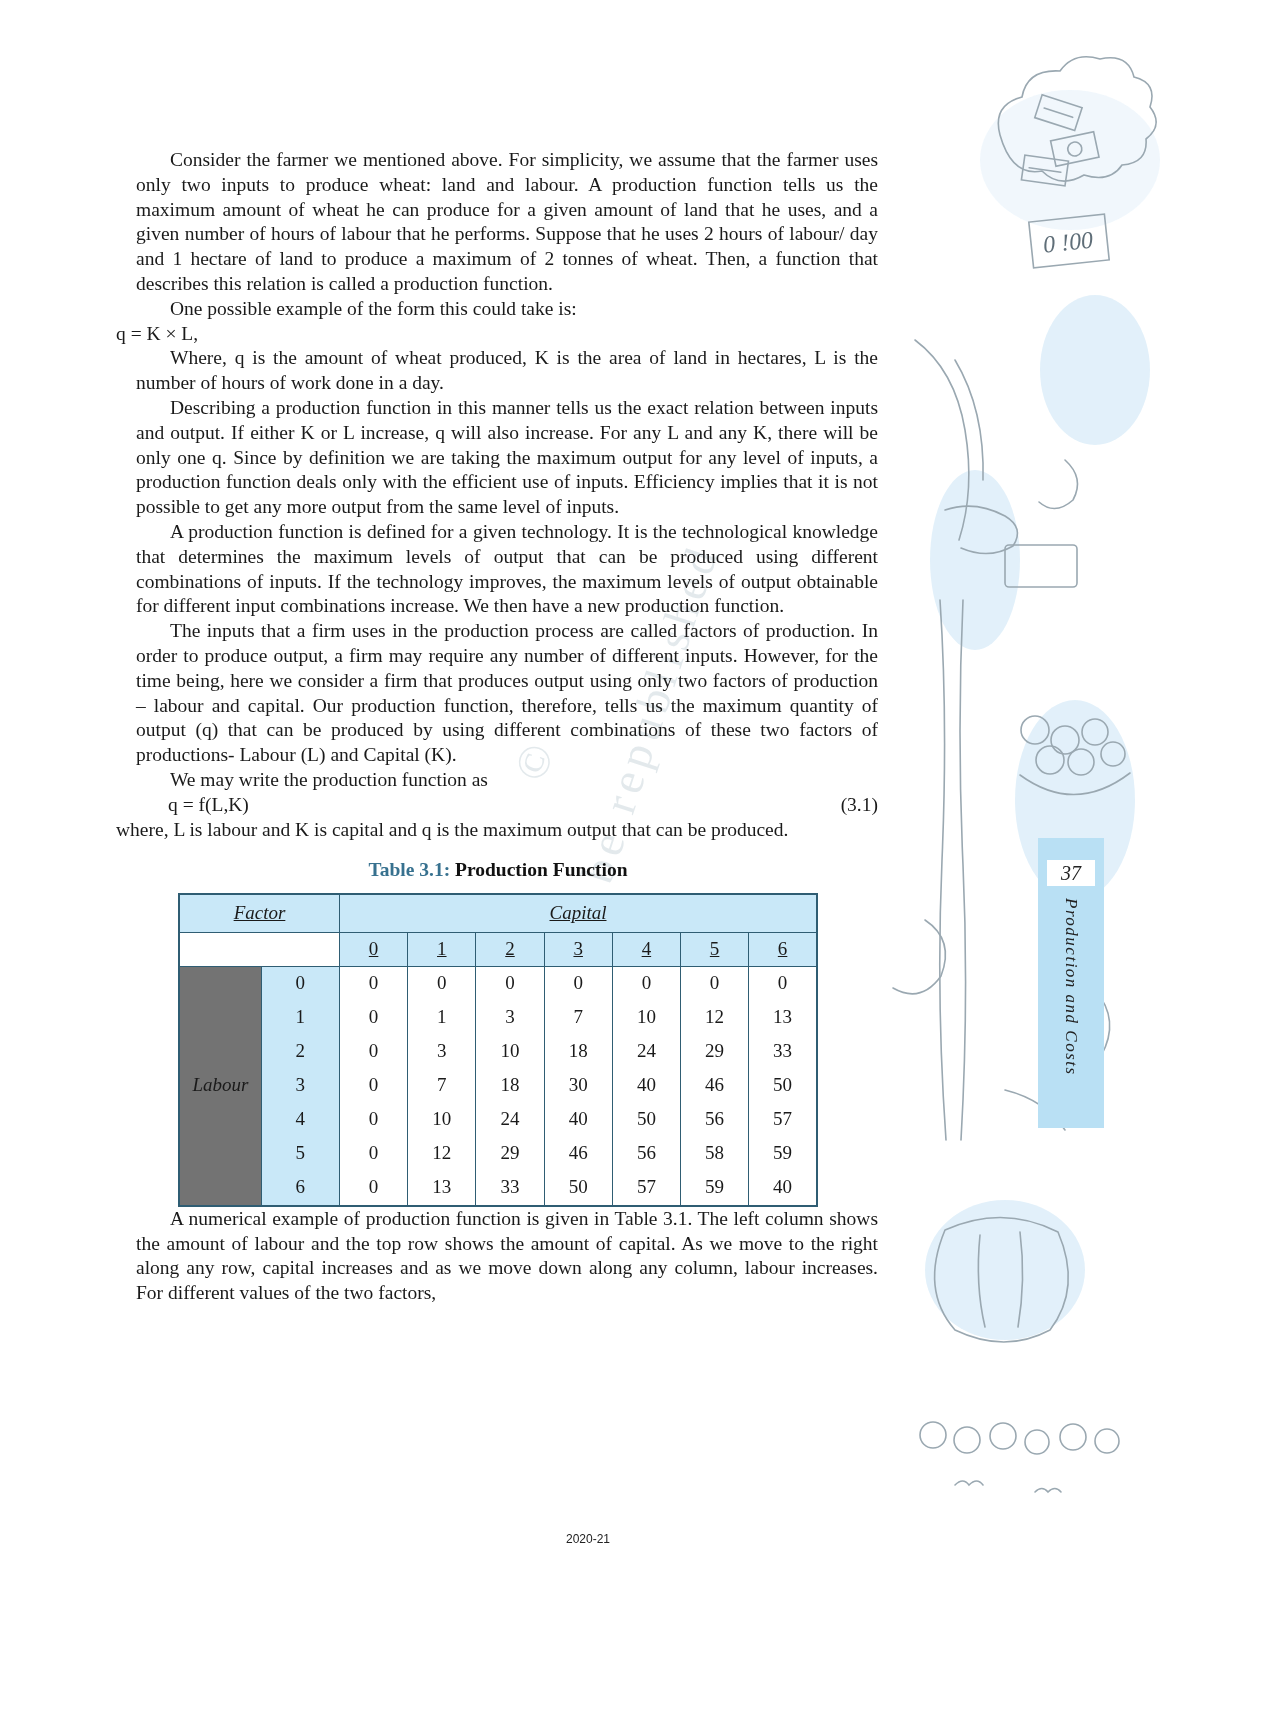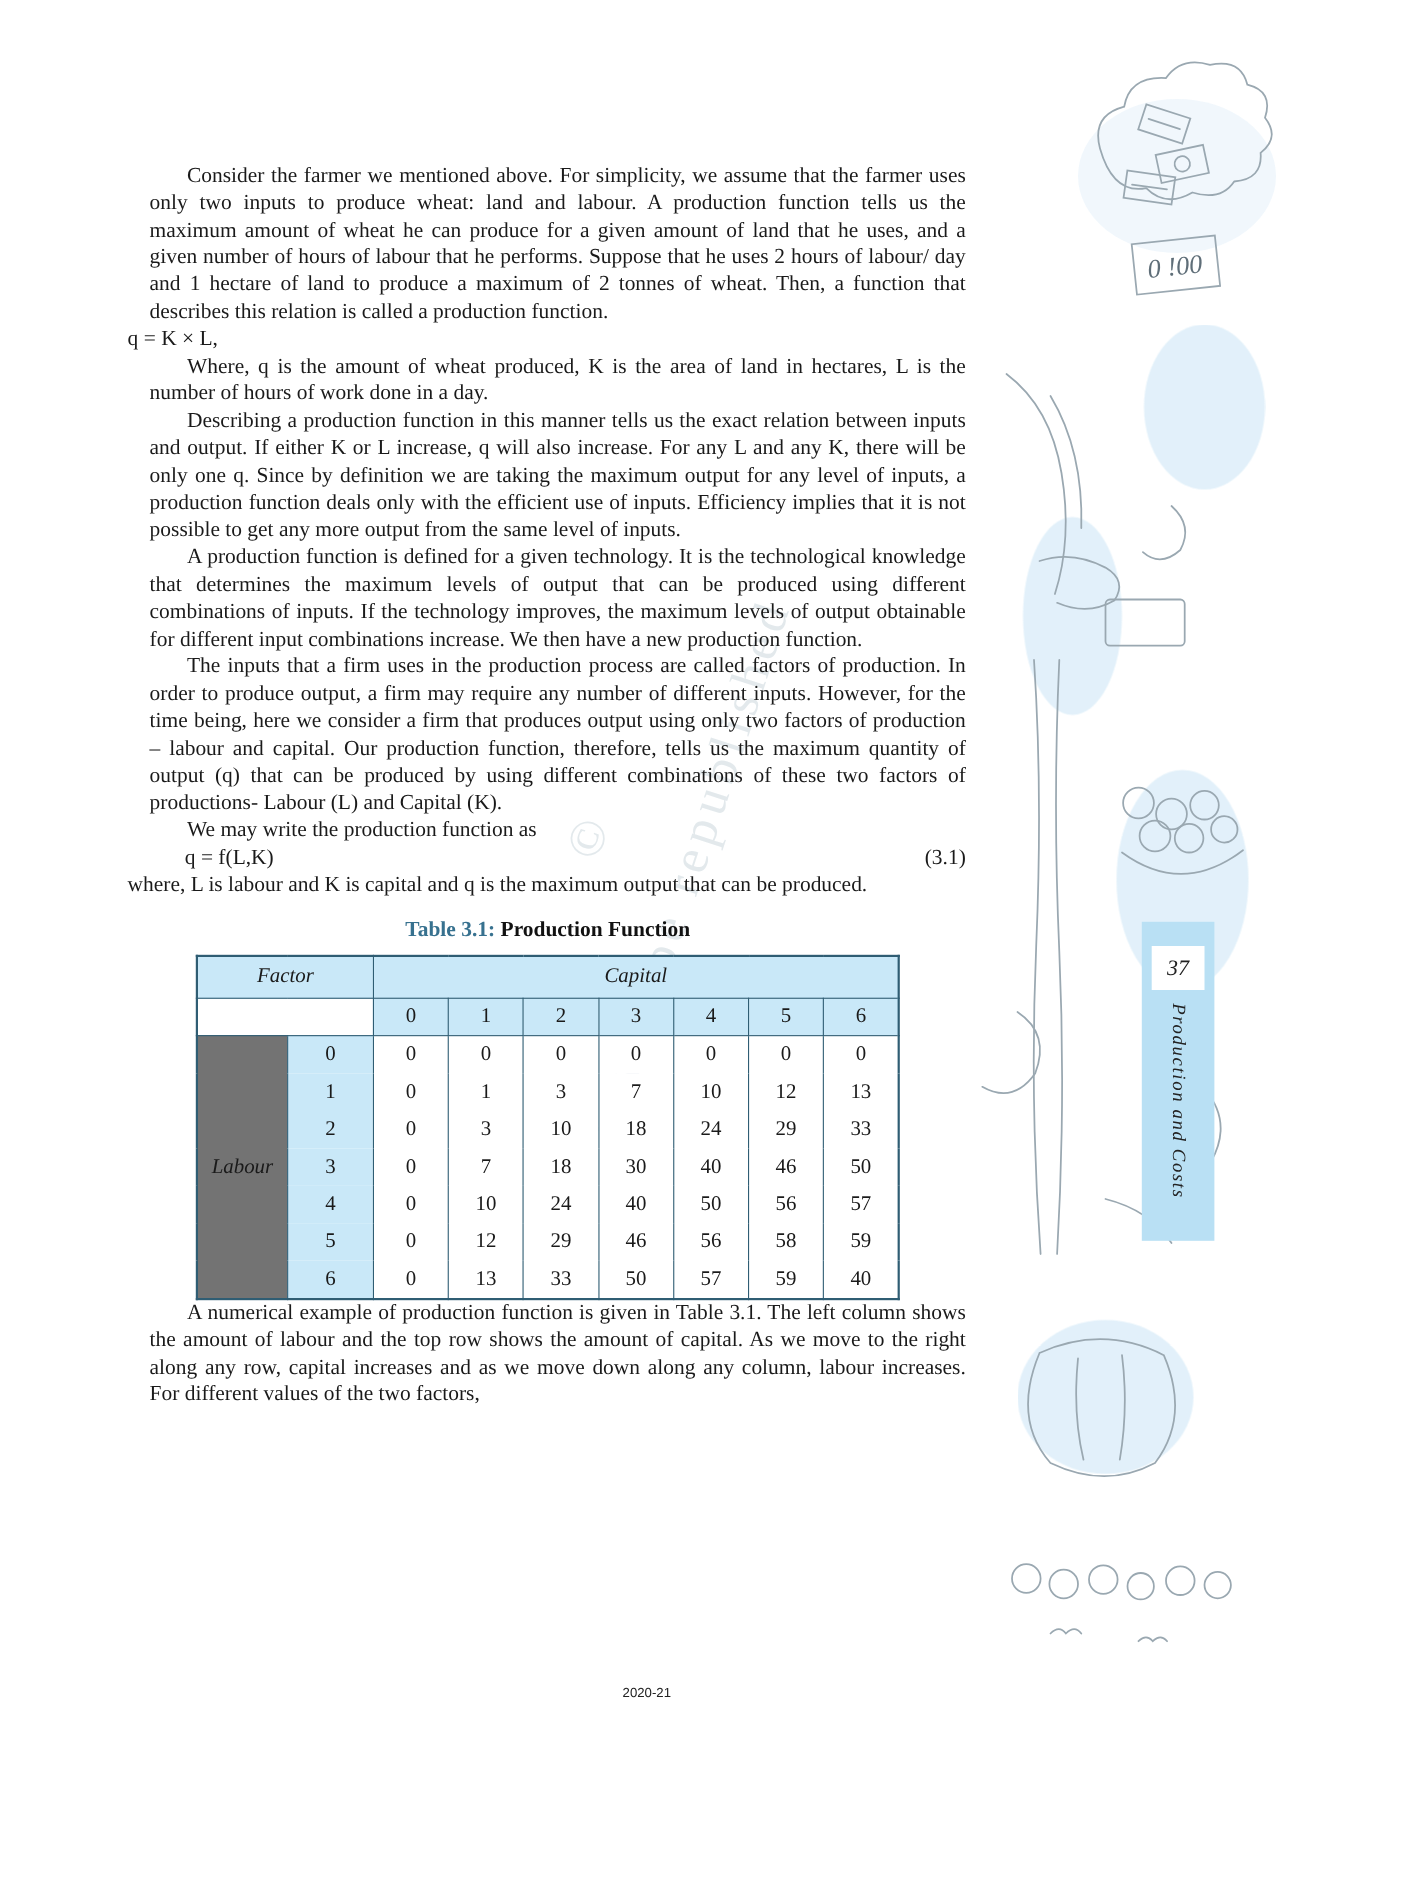--- a/index.html
+++ b/index.html
@@ -22,21 +22,21 @@
   
   .tbl-wrap { width:640px; margin:16px 0 0 62px; }
   .tbl-caption { text-align:center; font-size:19.5px; margin-bottom:10px; }
   .cap-pre { font-weight:bold; color:#37718f; }
   .cap-title { font-weight:bold; color:#111; }
   table.pf { border-collapse:collapse; table-layout:fixed; width:640px;
              border:2px solid #2f5d73; }
   table.pf td { text-align:center; font-size:19px; padding:3px 4px; }
   table.pf thead td {
     background:#c9e8f8; border:1.5px solid #2f5d73;
-    font-style:italic; padding:6px 4px;
+    font-style:italic; padding:6px 4px;text-decoration:underline;
   }
   table.pf thead td.blank { background:#ffffff; }
   table.pf thead td.colnum-cell { font-style:normal; padding:4px; }
   td.labour-cell {
     background:#737373; font-style:italic;
     border:1.5px solid #2f5d73; font-size:19px;
   }
   td.idx-cell {
     background:#c9e8f8;
     border-left:1.5px solid #2f5d73; border-right:1.5px solid #2f5d73;
@@ -61,21 +61,21 @@
   
   .illustration { position:absolute; left:885px; top:40px; width:275px; height:1480px; }
 
   
   .side-tab {
     position:absolute; left:1038px; top:838px; width:66px; height:290px;
     background:#b9e0f4; z-index:5;
     display:flex; flex-direction:column; align-items:center;
   }
   .page-num-box {
-    width:48px; height:40px; margin-top:22px; background:#ffffff;
+    width:48px; height:26px; margin-top:22px; background:#ffffff;
     display:flex; align-items:center; justify-content:center;
     font-style:italic; font-size:20px; color:#222;
   }
   .chapter-vertical {
     margin-top:12px; writing-mode:vertical-rl;
     font-style:italic; font-size:17px; letter-spacing:1.5px; color:#222;
   }
 
   
   .footer {
@@ -151,20 +151,21 @@
 
   <div class="side-tab">
     <div class="page-num-box">
       <span>37</span>
     </div>
     <div class="chapter-vertical">Production and Costs</div>
   </div>
 
   <div class="text-col">
     <p class="ind">Consider the farmer we mentioned above. For simplicity, we assume that the farmer uses only two inputs to produce wheat: land and labour. A production function tells us the maximum amount of wheat he can produce for a given amount of land that he uses, and a given number of hours of labour that he performs. Suppose that he uses 2 hours of labour/ day and 1 hectare of land to produce a maximum of 2 tonnes of wheat. Then, a function that describes this relation is called a production function.</p>
+    <p class="ind">One possible example of the form this could take is:</p>
     <p class="eq">q = K × L,</p>
     <p class="ind">Where, q is the amount of wheat produced, K is the area of land in hectares, L is the number of hours of work done in a day.</p>
     <p class="ind">Describing a production function in this manner tells us the exact relation between inputs and output. If either K or L increase, q will also increase. For any L and any K, there will be only one q. Since by definition we are taking the maximum output for any level of inputs, a production function deals only with the efficient use of inputs. Efficiency implies that it is not possible to get any more output from the same level of inputs.</p>
     <p class="ind">A production function is defined for a given technology. It is the technological knowledge that determines the maximum levels of output that can be produced using different combinations of inputs. If the technology improves, the maximum levels of output obtainable for different input combinations increase. We then have a new production function.</p>
     <p class="ind">The inputs that a firm uses in the production process are called factors of production. In order to produce output, a firm may require any number of different inputs. However, for the time being, here we consider a firm that produces output using only two factors of production – labour and capital. Our production function, therefore, tells us the maximum quantity of output (q) that can be produced by using different combinations of these two factors of productions- Labour (L) and Capital (K).</p>
     <p class="ind">We may write the production function as</p>
     <div class="eq-row">
       <span class="fml">q = f(L,K)</span>
       <span class="num">(3.1)</span>
     </div>

